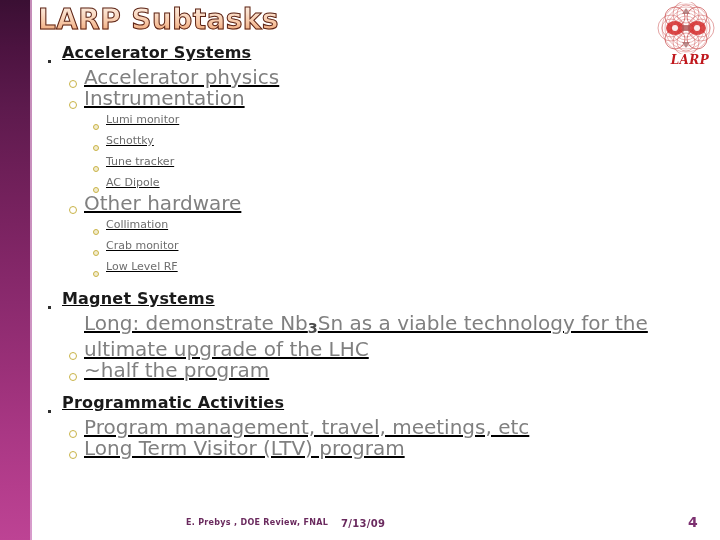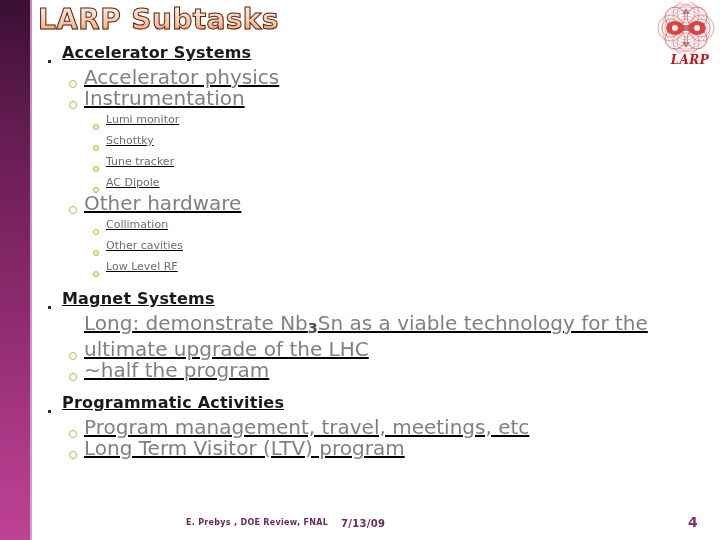--- a/index.html
+++ b/index.html
@@ -346,21 +346,21 @@
     <div class="row lvl3">
       <span class="bul">
           <span class="ring"></span>
         </span>
       <span class="txt">Collimation</span>
     </div>
     <div class="row lvl3">
       <span class="bul">
           <span class="ring"></span>
         </span>
-      <span class="txt">Other cavities</span>
+      <span class="txt">Crab monitor</span>
     </div>
     <div class="row lvl3">
       <span class="bul">
           <span class="ring"></span>
         </span>
       <span class="txt">Low Level RF</span>
     </div>
 
     <div class="sp-lg"></div>
 

